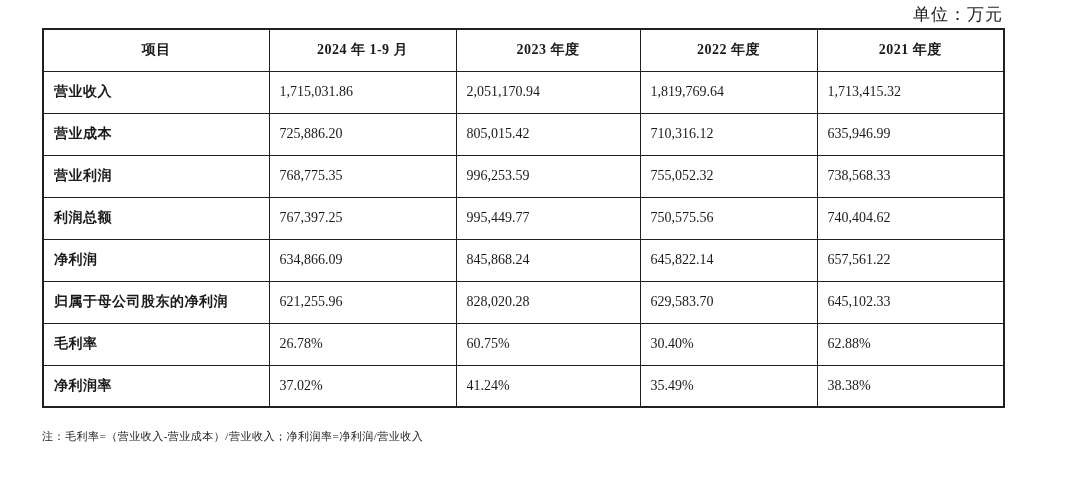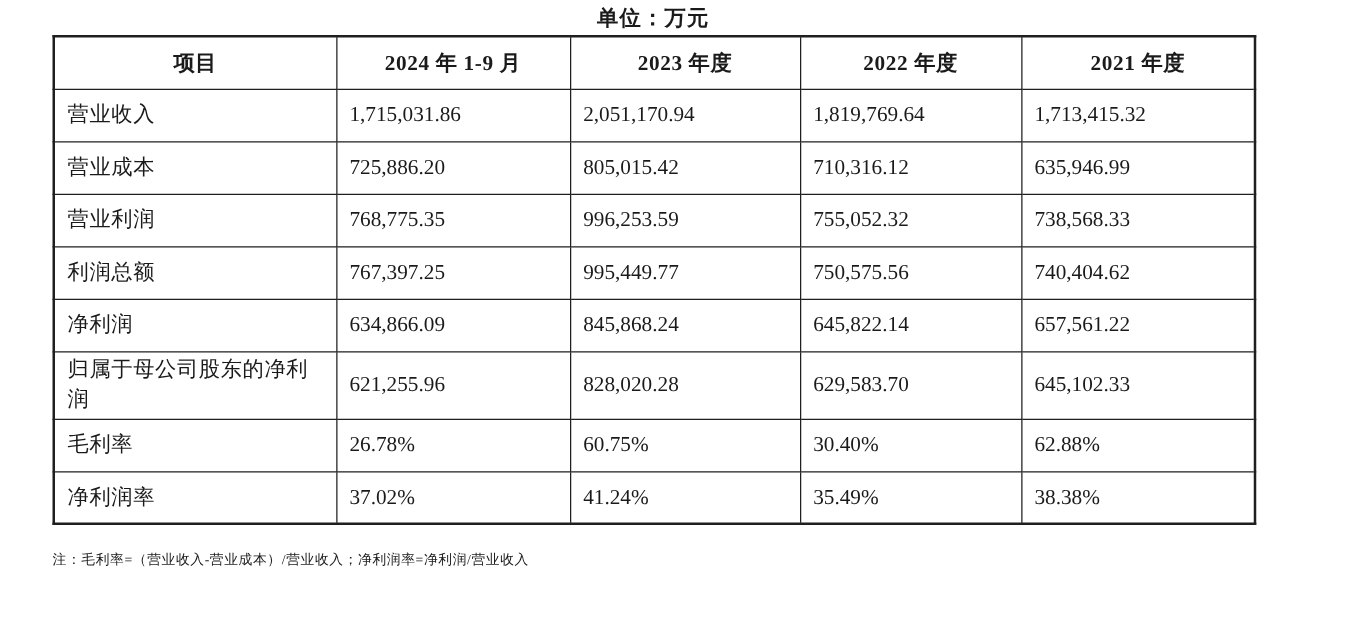--- a/index.html
+++ b/index.html
@@ -14,49 +14,49 @@
   }
   .page {
     width: 1080px;
     height: 494px;
     padding: 4px 0 0 0;
     position: relative;
   }
   .unit-label {
     width: 961px;
     margin: 0 0 2px 42px;
-    text-align: center;
+    text-align: right;
     font-size: 17px;
-    font-weight: 700;
+    font-weight: 400;
     letter-spacing: 1px;
     line-height: 22px;
   }
   table.fin-table {
     border-collapse: collapse;
     table-layout: fixed;
     width: 961px;
     margin-left: 42px;
     border: 2px solid #1f1f1f;
   }
   table.fin-table th,
   table.fin-table td {
     border: 1px solid #1f1f1f;
-    font-size: 17px;
+    font-size: 14px;
     padding: 2px 10px;
     height: 42px;
     vertical-align: middle;
     overflow: hidden;
   }
   table.fin-table thead th {
     font-weight: 700;
     text-align: center;
     letter-spacing: 0.5px;
   }
   td.row-label {
-    font-weight: 400;
+    font-weight: 700;
     text-align: left;
     padding-left: 8px;
     letter-spacing: 0.5px;
     line-height: 1.45;
   }
   td.cell-value {
     font-weight: 400;
     font-variant-numeric: lining-nums;
     padding-right: 10px;
   }

